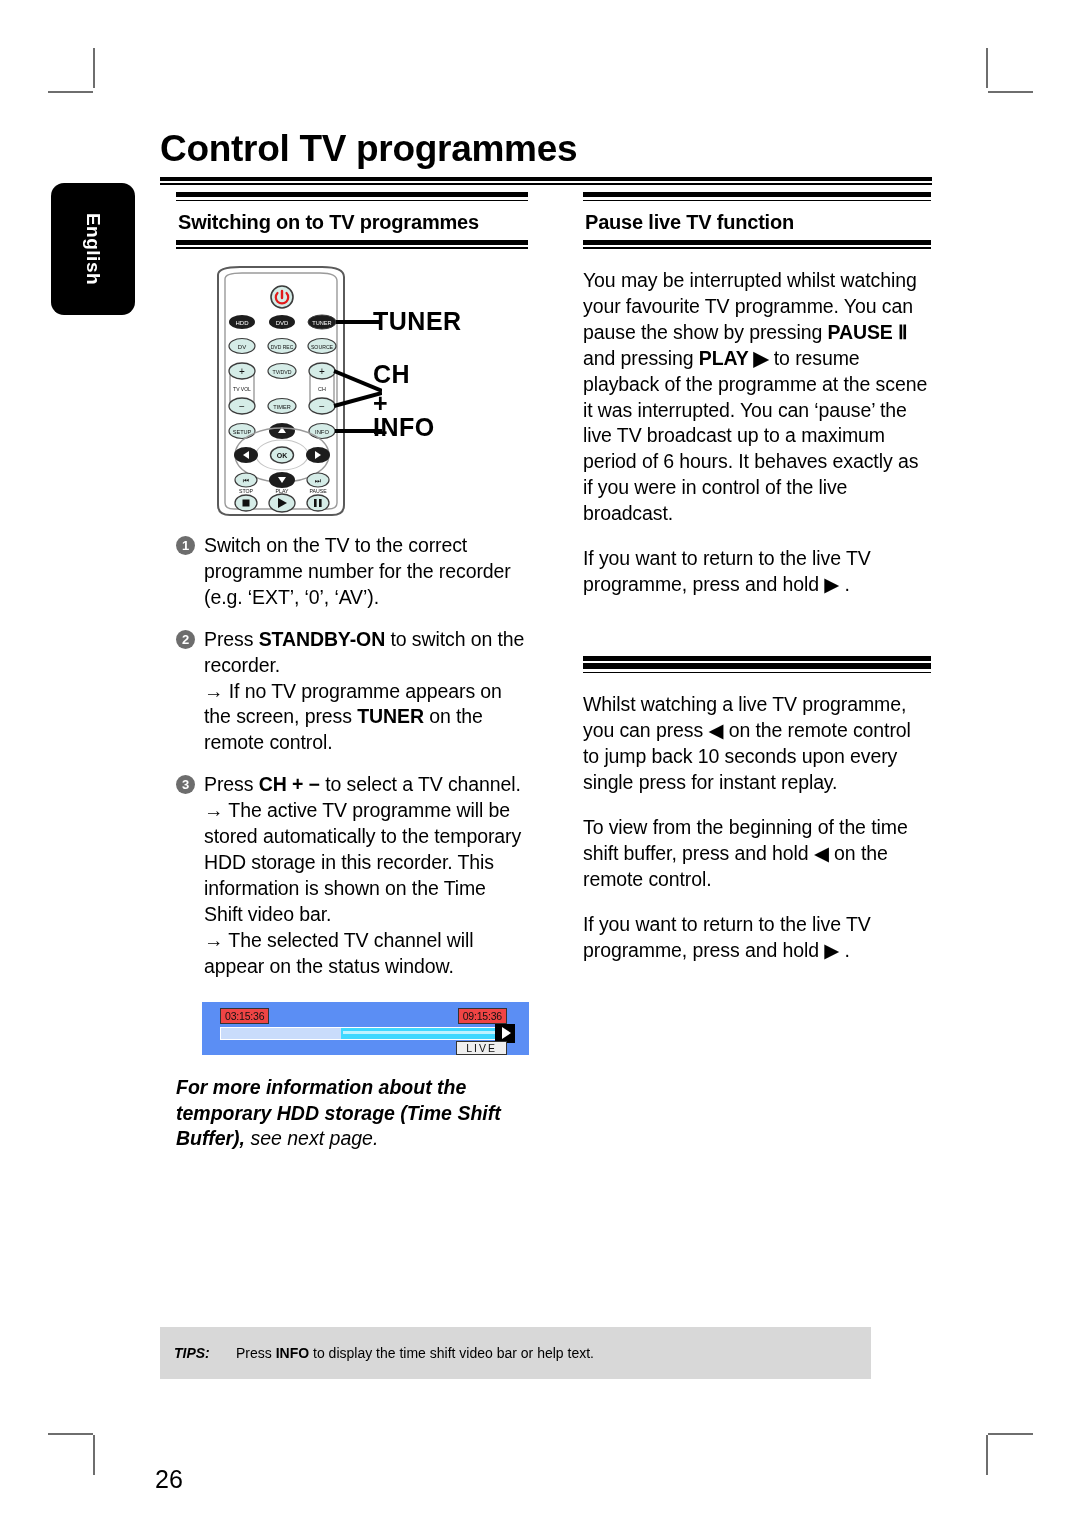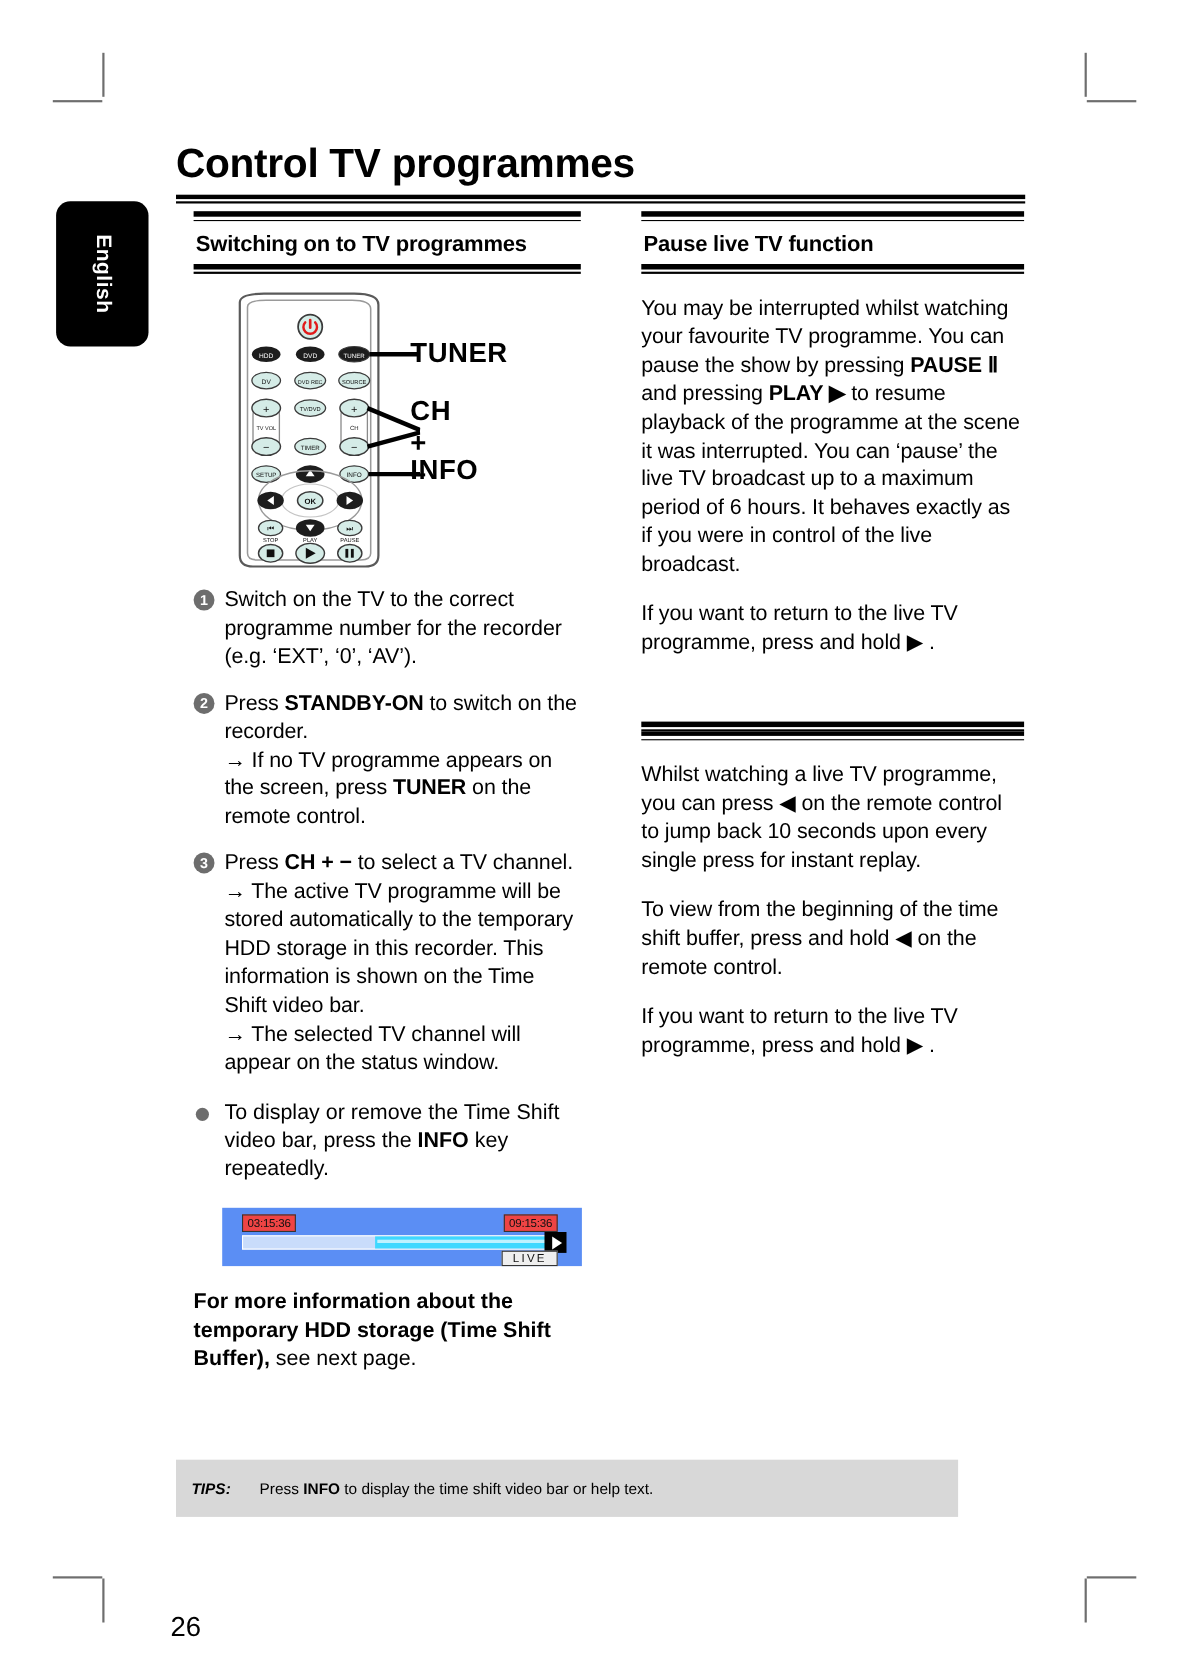--- a/index.html
+++ b/index.html
@@ -121,21 +121,21 @@
     border-top: 6px solid transparent; border-bottom: 6px solid transparent;
     margin-left: 2px;
   }
   .ts-live {
     position: absolute; right: 22px; top: 39px;
     background: #efefef; border: 1.5px solid #333;
     font-size: 10.5px; letter-spacing: 2px; padding: 0px 9px; color: #111;
   }
 
   .note-bold { margin-top: 20px; font-size: 19.5px; line-height: 1.33;
-               font-weight: bold; }
+               font-weight: bold; font-style: italic; }
   .note-bold span.norm { font-weight: normal; }
 
   
   .tips {
     position: absolute; left: 160px; top: 1327px;
     width: 711px; height: 52px; background: #d8d8d8;
     display: flex; align-items: center;
   }
   .tips-lbl { font-size: 14px; font-weight: bold; font-style: italic;
               margin-left: 14px; width: 62px; }
@@ -300,24 +300,20 @@
       </div>
     </div>
 
     <div class="step">
       <div class="num">3</div>
       <span>Press </span><b>CH + −</b><span> to select a TV channel.</span>
       <div class="sub">→ The active TV programme will be stored automatically to the temporary HDD storage in this recorder. This information is shown on the Time Shift video bar.</div>
       <div class="sub">→ The selected TV channel will appear on the status window.</div>
     </div>
 
-    <div class="bullet-item">
-      <div class="dot"></div>
-      <span>To display or remove the Time Shift video bar, press the </span><b>INFO</b><span> key repeatedly.</span>
-    </div>
 
     <div class="tsbar" style="background: rgb(91, 142, 244);">
       <div class="ts-time ts-t-left">03:15:36</div>
       <div class="ts-time ts-t-right">09:15:36</div>
       <div class="ts-trough" style="background: rgb(201, 220, 251);">
         <div class="ts-fill" style="width: 58%; background: rgb(63, 216, 255);"></div>
       </div>
       <div class="ts-head">
           <i></i>
         </div>

